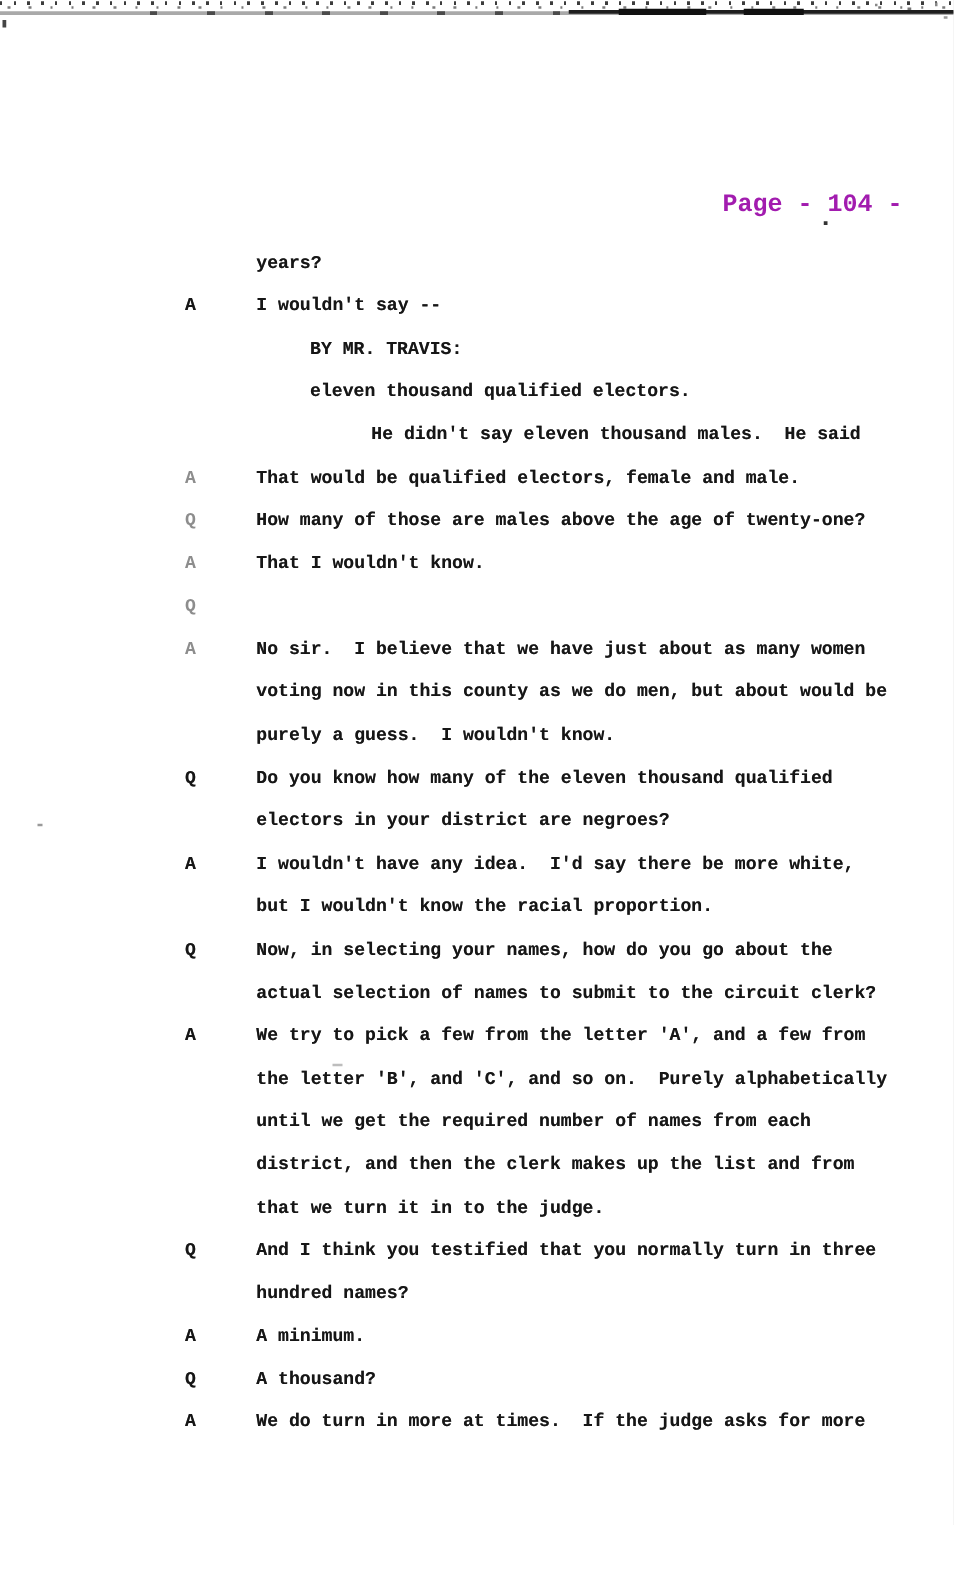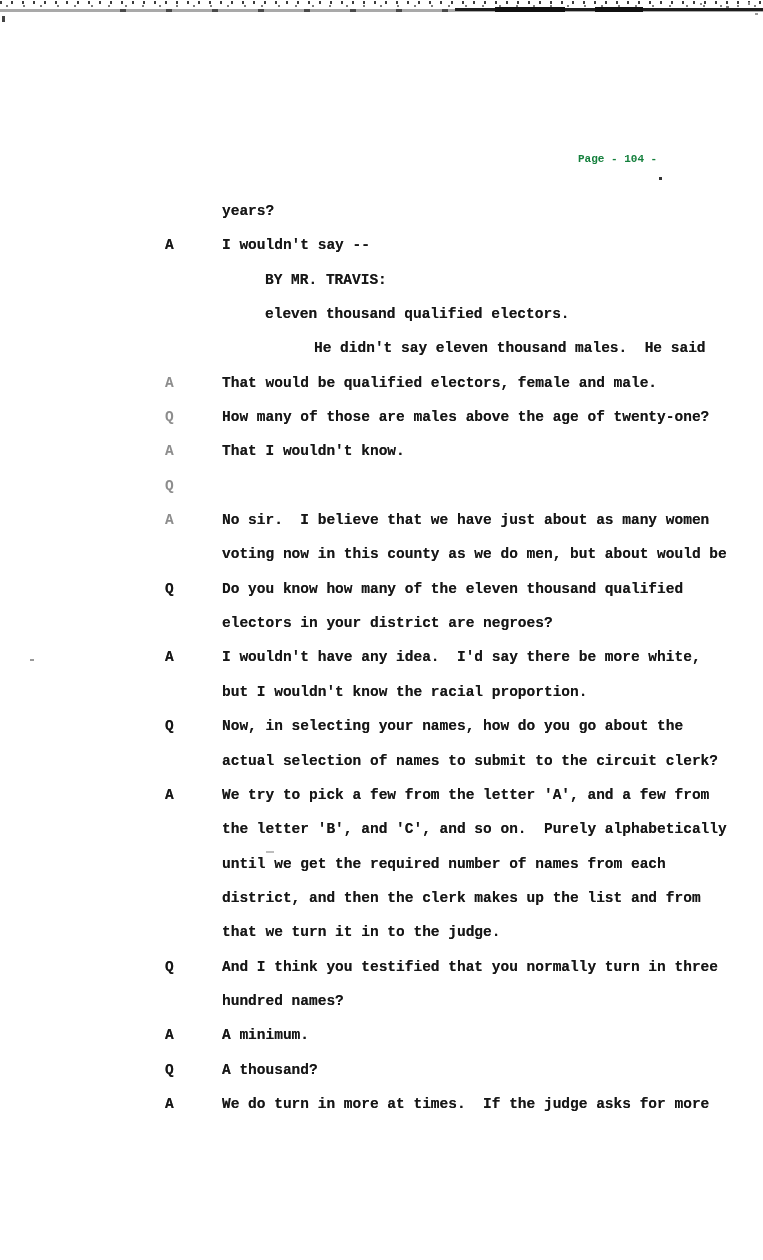--- a/index.html
+++ b/index.html
@@ -42,34 +42,33 @@
   .speck.s2{left:30px;top:659px;width:4px;height:2px;background:#9a9a9a;}
   .speck.s3{left:659px;top:177px;width:3px;height:3px;background:#333;}
   .speck.s4{left:700px;top:3px;width:2px;height:2px;background:#888;}
   .speck.s5{left:726px;top:6px;width:3px;height:2px;background:#777;}
   .speck.s6{left:748px;top:2px;width:2px;height:3px;background:#888;}
   .speck.s7{left:755px;top:13px;width:3px;height:2px;background:#999;}
   .speck.s8{left:266px;top:851px;width:8px;height:2px;background:#bdbdbd;}
   
   .page-number{
     position:absolute;left:578px;top:153px;
-    font-size:11px;white-space:pre;
-    color:#15803d;
+    font-size:20px;white-space:pre;
+    color:#a21caf;
   }
   
   .body{
     position:absolute;top:203px;left:0;right:0;
   }
   .line{
     position:relative;
     height:34.35px;
     font-size:14.5px;
     white-space:pre;
     text-shadow:0 0 0.5px rgba(20,20,20,.65);
-    margin-left:17px;
   }
   .speaker{
     position:absolute;left:148px;top:0;
   }
   .speaker.faded{color:#8d8d8d;text-shadow:none;}
   .ind-0{padding-left:205px;}
   .ind-1{padding-left:248px;}
   .ind-2{padding-left:297px;}
 </style>
 </head>
@@ -101,20 +100,21 @@
       <div class="line ind-0"><span class="speaker">A</span><span>I wouldn't say --</span></div>
       <div class="line ind-1"><span>BY MR. TRAVIS:</span></div>
       <div class="line ind-1"><span>eleven thousand qualified electors.</span></div>
       <div class="line ind-2"><span>He didn't say eleven thousand males.  He said</span></div>
       <div class="line ind-0"><span class="speaker faded">A</span><span>That would be qualified electors, female and male.</span></div>
       <div class="line ind-0"><span class="speaker faded">Q</span><span>How many of those are males above the age of twenty-one?</span></div>
       <div class="line ind-0"><span class="speaker faded">A</span><span>That I wouldn't know.</span></div>
       <div class="line ind-0"><span class="speaker faded">Q</span></div>
       <div class="line ind-0"><span class="speaker faded">A</span><span>No sir.  I believe that we have just about as many women</span></div>
       <div class="line ind-0"><span>voting now in this county as we do men, but about would be</span></div>
+      <div class="line ind-0"><span>purely a guess.  I wouldn't know.</span></div>
       <div class="line ind-0"><span class="speaker">Q</span><span>Do you know how many of the eleven thousand qualified</span></div>
       <div class="line ind-0"><span>electors in your district are negroes?</span></div>
       <div class="line ind-0"><span class="speaker">A</span><span>I wouldn't have any idea.  I'd say there be more white,</span></div>
       <div class="line ind-0"><span>but I wouldn't know the racial proportion.</span></div>
       <div class="line ind-0"><span class="speaker">Q</span><span>Now, in selecting your names, how do you go about the</span></div>
       <div class="line ind-0"><span>actual selection of names to submit to the circuit clerk?</span></div>
       <div class="line ind-0"><span class="speaker">A</span><span>We try to pick a few from the letter 'A', and a few from</span></div>
       <div class="line ind-0"><span>the letter 'B', and 'C', and so on.  Purely alphabetically</span></div>
       <div class="line ind-0"><span>until we get the required number of names from each</span></div>
       <div class="line ind-0"><span>district, and then the clerk makes up the list and from</span></div>

